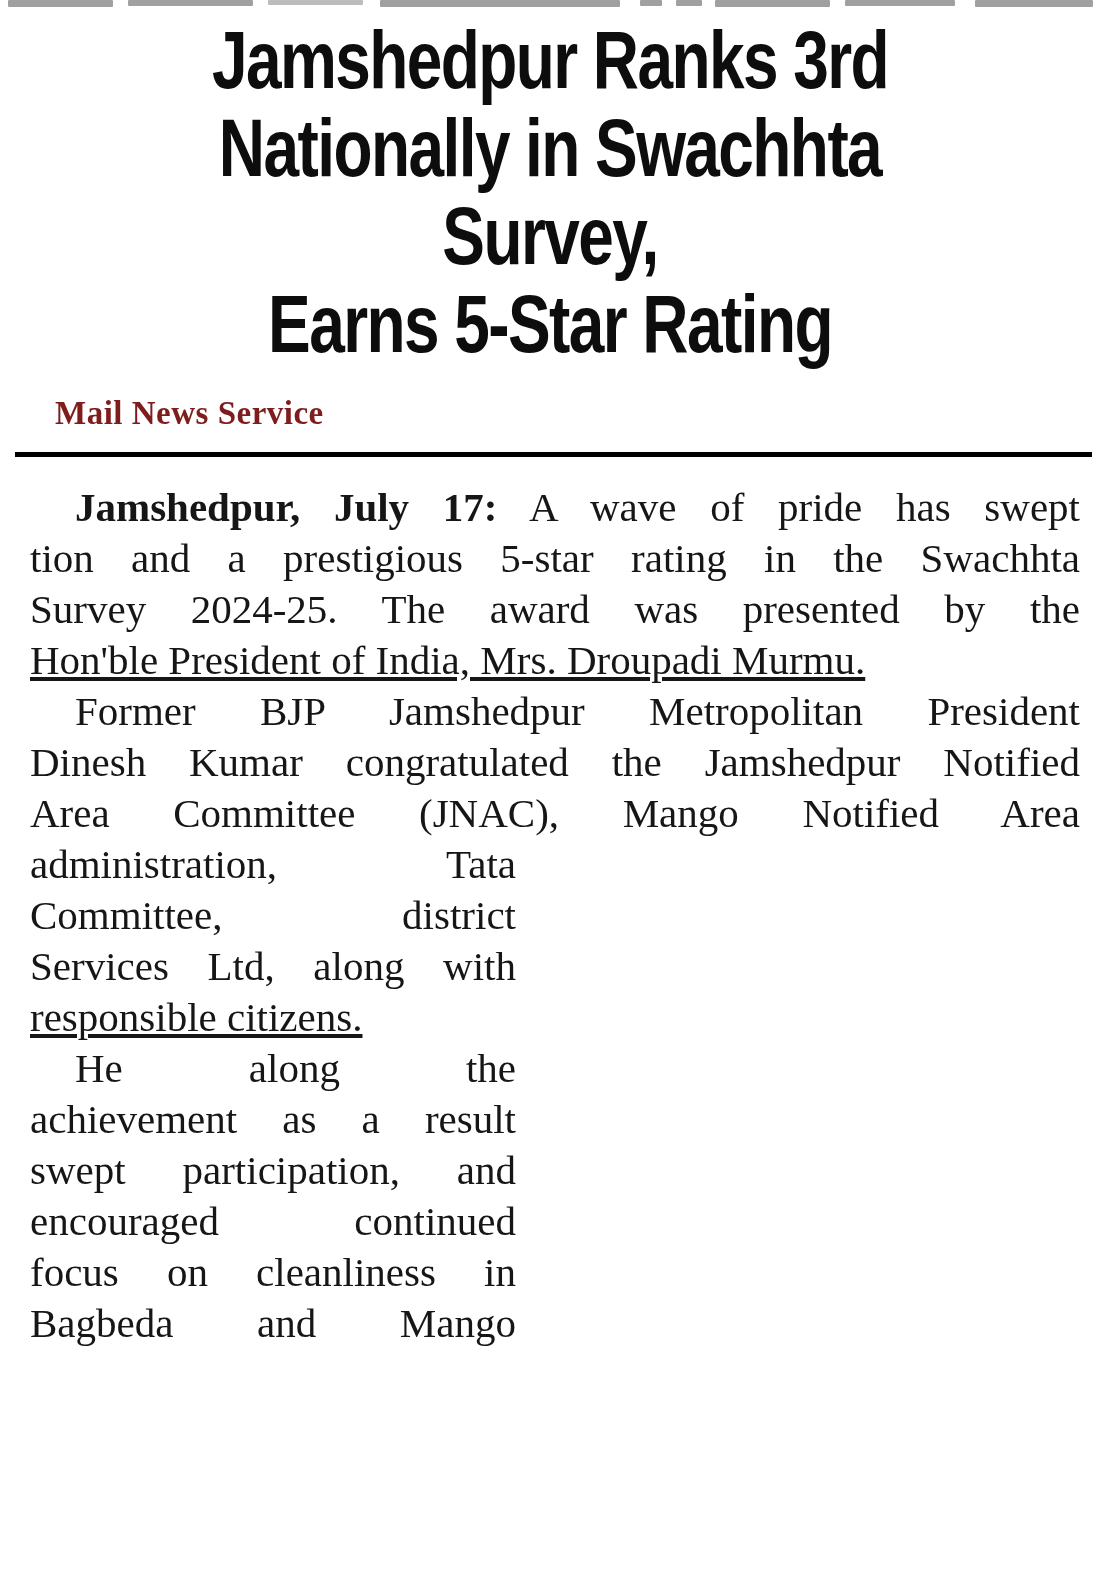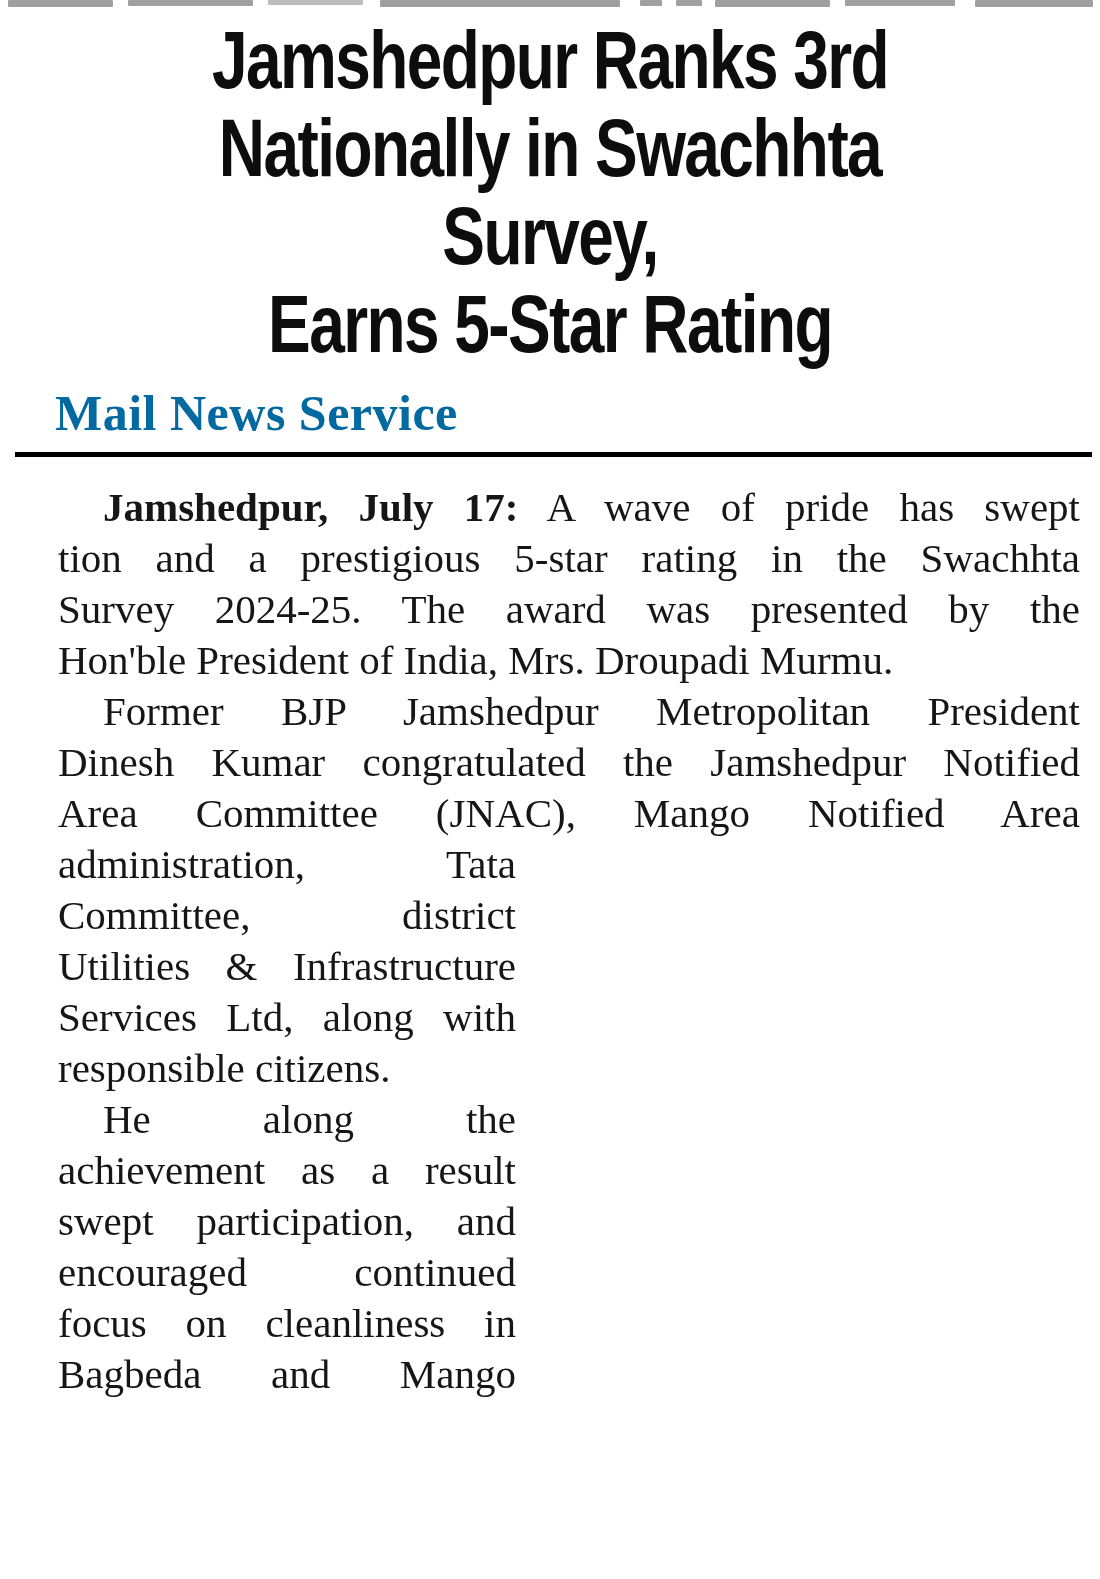--- a/index.html
+++ b/index.html
@@ -37,23 +37,23 @@
     line-height: 88px;
     letter-spacing: -2px;
     color: #0d0d0d;
     transform: scaleX(0.78);
     transform-origin: 50% 0;
   }
 
   .byline {
     margin: 22px 0 0 55px;
     font-weight: 700;
-    font-size: 50px;
+    font-size: 33px;
     line-height: 46px;
-    color: #0369a1;
+    color: #7f1d1d;
     letter-spacing: 0.5px;
   }
 
   .rule {
     height: 5px;
     background: #000000;
     margin: 16px 8px 0 15px;
   }
 
   .body-text {
@@ -61,25 +61,25 @@
     width: 1050px;
     font-size: 41px;
     line-height: 51px;
     color: #161616;
   }
   .line {
     text-align: justify;
     text-align-last: justify;
     white-space: nowrap;
     overflow: visible;
-    margin-left: 28px;
   }
   .line.last {
     text-align: right;
     text-align-last: left;
+    text-decoration: underline;
   }
   .indent { text-indent: 45px; }
   .lead { font-weight: 700; }
 
   .narrow { width: 486px; }  
 </style>
 </head>
 <body>
 
 <div class="top-strip">
@@ -111,21 +111,20 @@
   <div class="line">Survey 2024-25. The award was presented by the</div>
   <div class="line last">Hon'ble President of India, Mrs. Droupadi Murmu.</div>
 
   <div class="line indent">Former BJP Jamshedpur Metropolitan President</div>
   <div class="line">Dinesh Kumar congratulated the Jamshedpur Notified</div>
   <div class="line">Area Committee (JNAC), Mango Notified Area</div>
 
   <div class="narrow">
     <div class="line">administration, Tata</div>
     <div class="line">Committee, district</div>
-    <div class="line">Utilities &amp; Infrastructure</div>
     <div class="line">Services Ltd, along with</div>
     <div class="line last">responsible citizens.</div>
 
     <div class="line indent">He along the</div>
     <div class="line">achievement as a result</div>
     <div class="line">swept participation, and</div>
     <div class="line">encouraged continued</div>
     <div class="line">focus on cleanliness in</div>
     <div class="line">Bagbeda and Mango</div>
 

